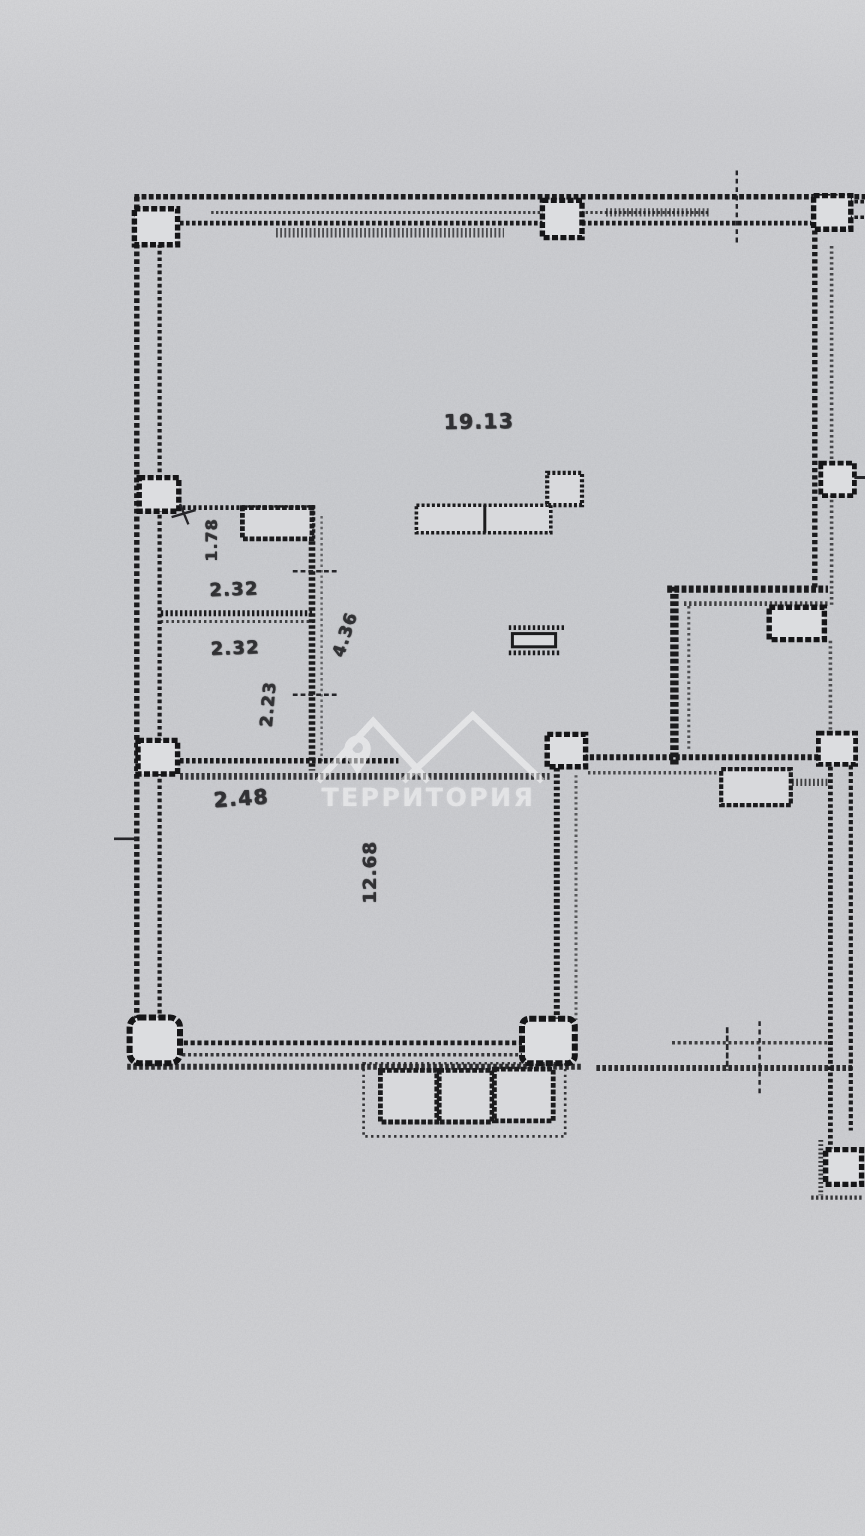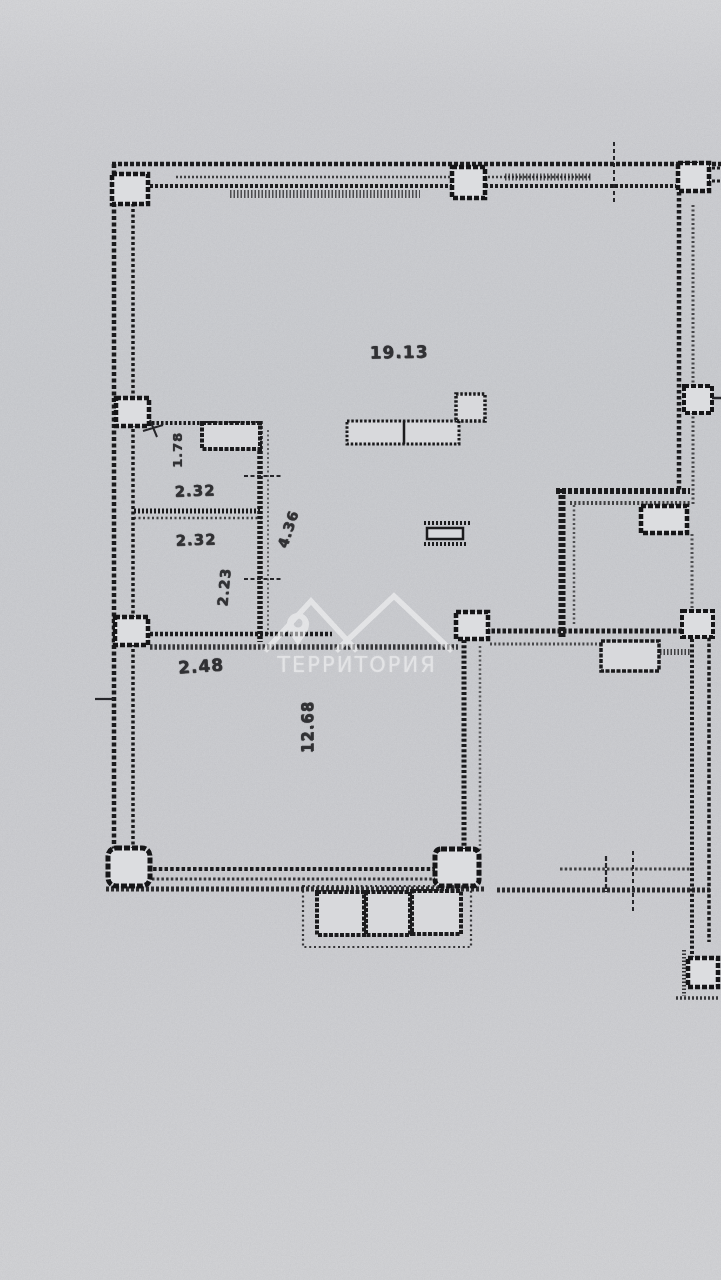--- a/index.html
+++ b/index.html
@@ -24,21 +24,21 @@
   .d-c178   {left:177px;top:450px;font-size:13px;transform:translate(-50%,-50%) rotate(-90deg);}
   .d-c232a  {left:195px;top:491px;font-size:15px;transform:translate(-50%,-50%) rotate(-2deg);}
   .d-c232b  {left:196px;top:540px;font-size:15px;transform:translate(-50%,-50%) rotate(-2deg);}
   .d-c223   {left:224px;top:587px;font-size:14px;transform:translate(-50%,-50%) rotate(-85deg);}
   .d-c436   {left:288px;top:529px;font-size:14px;transform:translate(-50%,-50%) rotate(-72deg);}
   .d-c248   {left:201px;top:666px;font-size:17px;transform:translate(-50%,-50%) rotate(-4deg);}
   .d-c1268  {left:308px;top:727px;font-size:15px;transform:translate(-50%,-50%) rotate(-90deg);}
   
   .wm{position:absolute;left:240px;top:590px;width:240px;height:120px;opacity:.5;pointer-events:none;}
   .wm-text{
-    position:absolute;width:240px;text-align:center;color:#fff;font-weight:400;
+    position:absolute;width:240px;text-align:center;color:#fff;font-weight:700;
     letter-spacing:2px;font-size:21px;text-shadow:0 0 2px rgba(255,255,255,.55);
   }
   .wm-line1{left:-123px;top:63px;transform:translateX(50%);}
   .wm-line2{left:-123px;top:91px;transform:translateX(50%);}
 </style>
 </head>
 <body>
 
 <div class="page">
 

